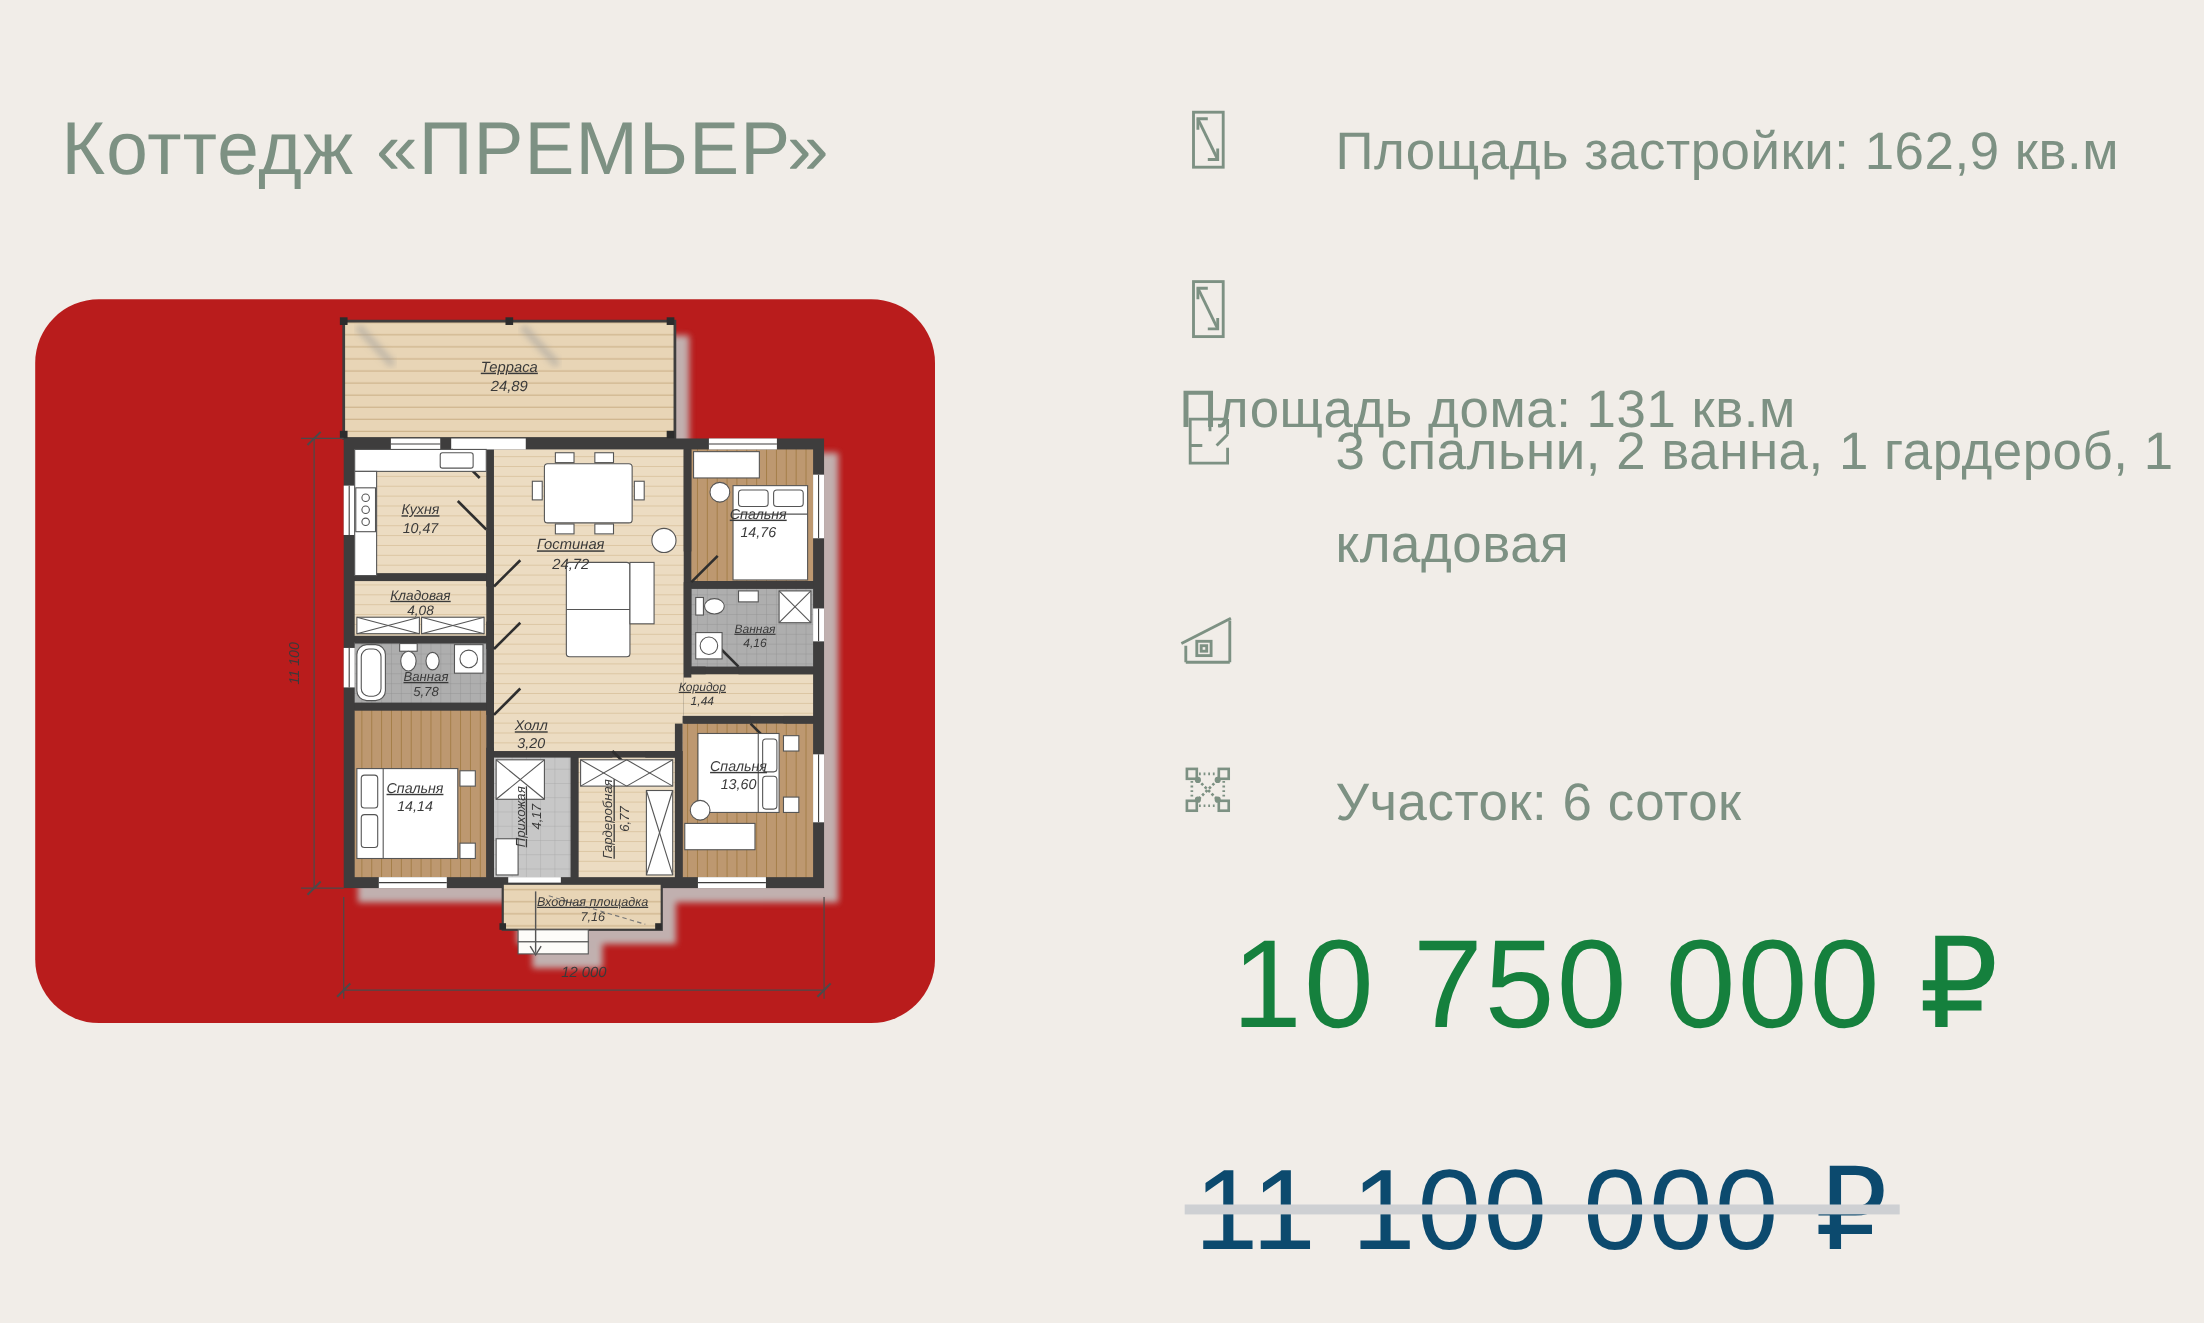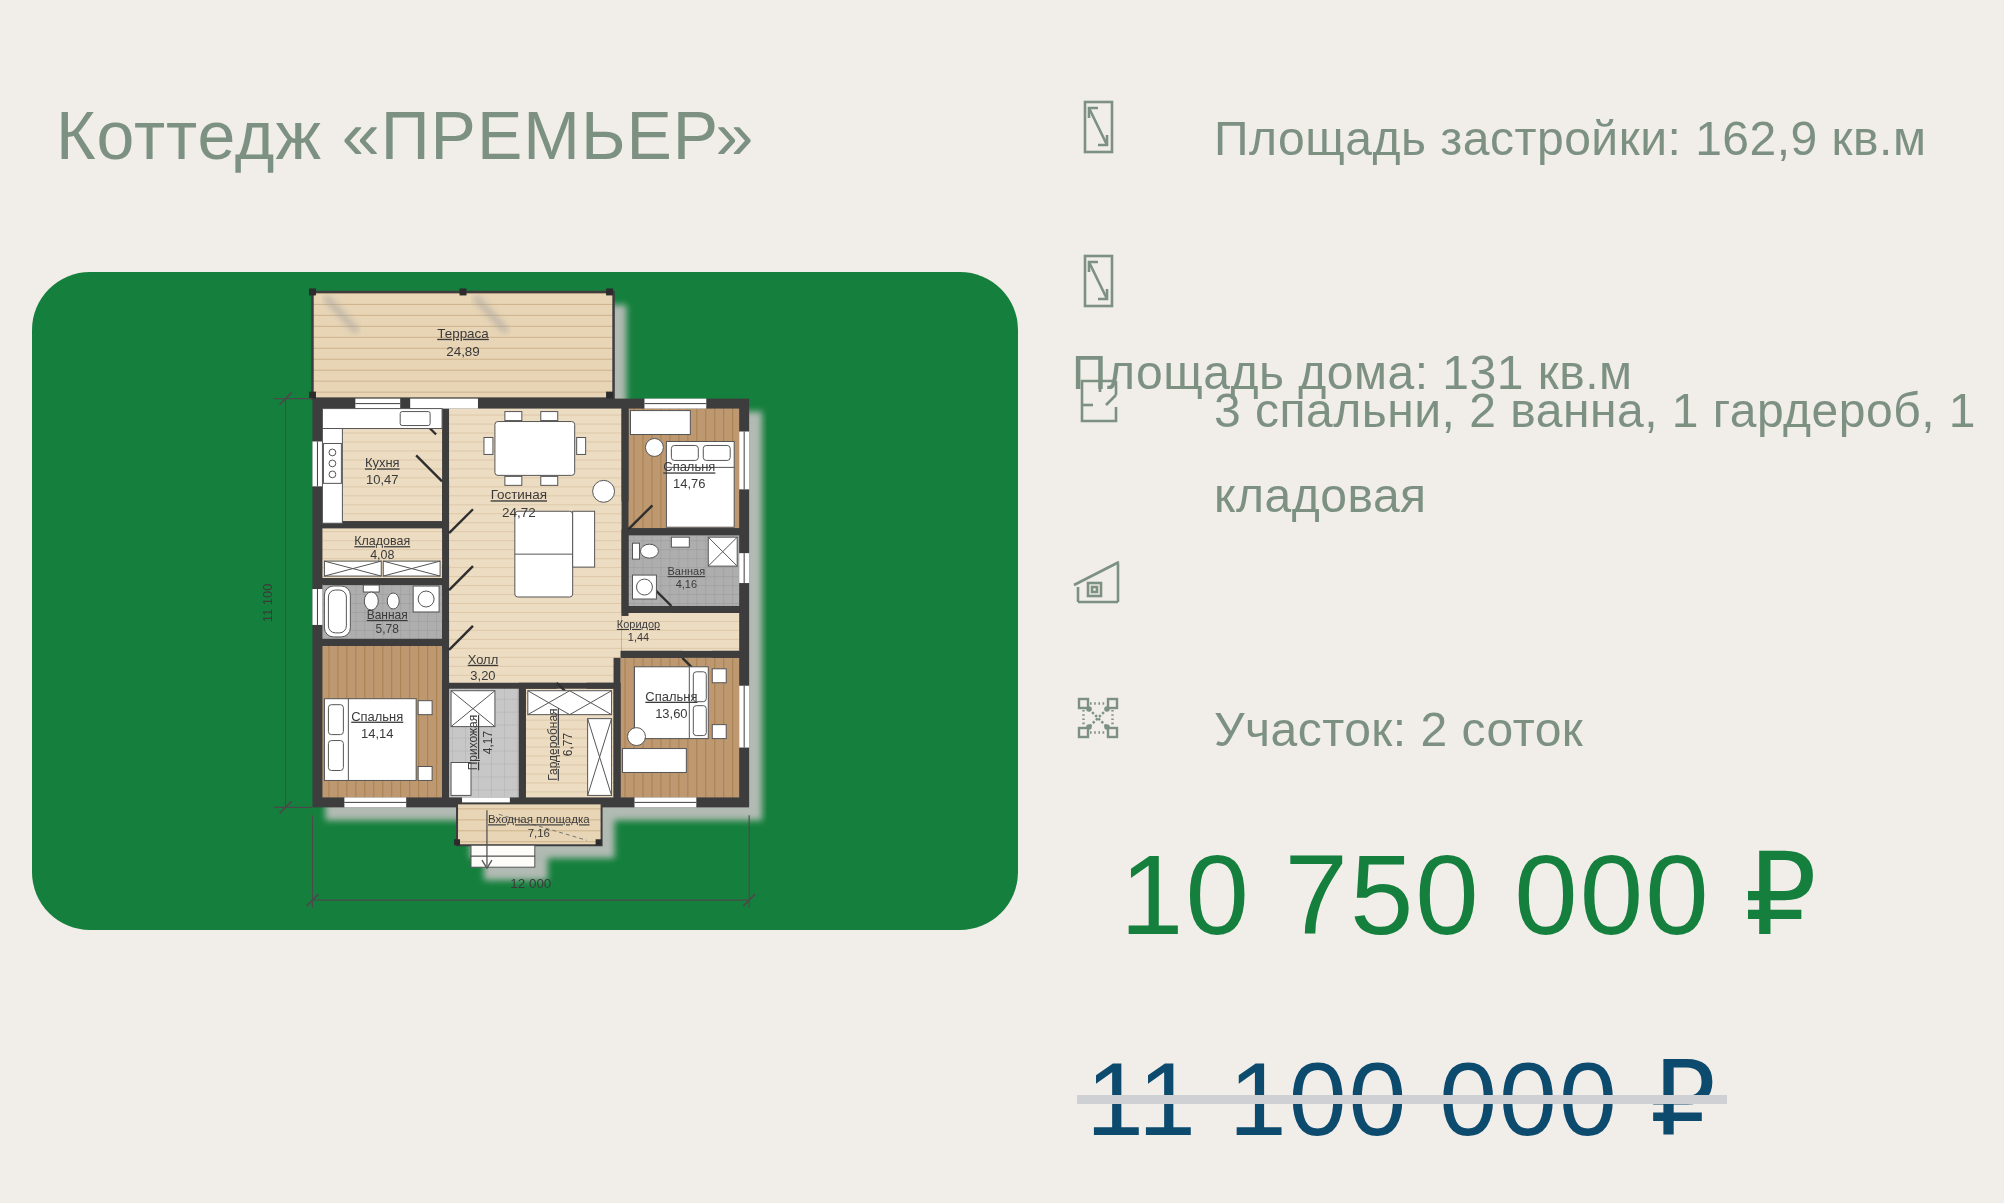--- a/index.html
+++ b/index.html
@@ -2,22 +2,22 @@
 <html><head>
 <meta charset="utf-8">
 <style>
   * { margin:0; padding:0; box-sizing:border-box; }
   html,body { width:2004px; height:1203px; overflow:hidden; }
   body { background:#f1ede8; font-family:"Liberation Sans","DejaVu Sans",sans-serif; position:relative; }
 
   .title { position:absolute; left:56px; top:96px; font-size:68px; font-weight:400;
            color:#7d9183; letter-spacing:1px; white-space:nowrap;text-align:center; }
 
-  .card { position:absolute; left:32px; top:272px; width:986px; height:658px;
-          background:#15803d; border-radius:58px; }
+  .card { position:absolute; left:32px; top:272px; width:818px; height:658px;
+          background:#b91c1c; border-radius:58px;font-style:italic; }
   .plan-svg { position:absolute; left:135px; top:0px; width:600px; height:658px; }
 
   .spec-row { position:absolute; left:1072px; display:flex; align-items:flex-start;gap:20px; }
   .spec-icon { width:52px; height:58px; flex:none; margin-right:70px; margin-top:2px; }
   .spec-icon svg { width:100%; height:100%; display:block; }
   .spec-text { font-size:48px; color:#7d9183; line-height:1.78; letter-spacing:0.5px; }
   .spec-text.wrap { width:780px; }
   .r1 { top:96px; }  .r2 { top:250px;flex-direction:column; }  .r3 { top:368px; }
   .r4 { top:547px; } .r5 { top:687px; }
 
@@ -365,17 +365,17 @@
       <line x1="11.5" y1="20" x2="11.5" y2="36" stroke-dasharray="1.6,2.6"></line>
       <line x1="40.5" y1="20" x2="40.5" y2="36" stroke-dasharray="1.6,2.6"></line>
       <line x1="17" y1="19" x2="35" y2="37" stroke-dasharray="2.4,2"></line>
       <line x1="35" y1="19" x2="17" y2="37" stroke-dasharray="2.4,2"></line>
       <circle cx="17" cy="19" r="1.6" fill="#7d9183"></circle>
         <circle cx="35" cy="19" r="1.6" fill="#7d9183"></circle>
       <circle cx="17" cy="37" r="1.6" fill="#7d9183"></circle>
         <circle cx="35" cy="37" r="1.6" fill="#7d9183"></circle>
     </svg>
   </span>
-  <span class="spec-text">Участок: 2 соток</span>
+  <span class="spec-text">Участок: 6 соток</span>
 </div>
 
 <div class="price">10 750 000 ₽</div>
 <div class="old-price">11 100 000 ₽</div>
 
 </body></html>

